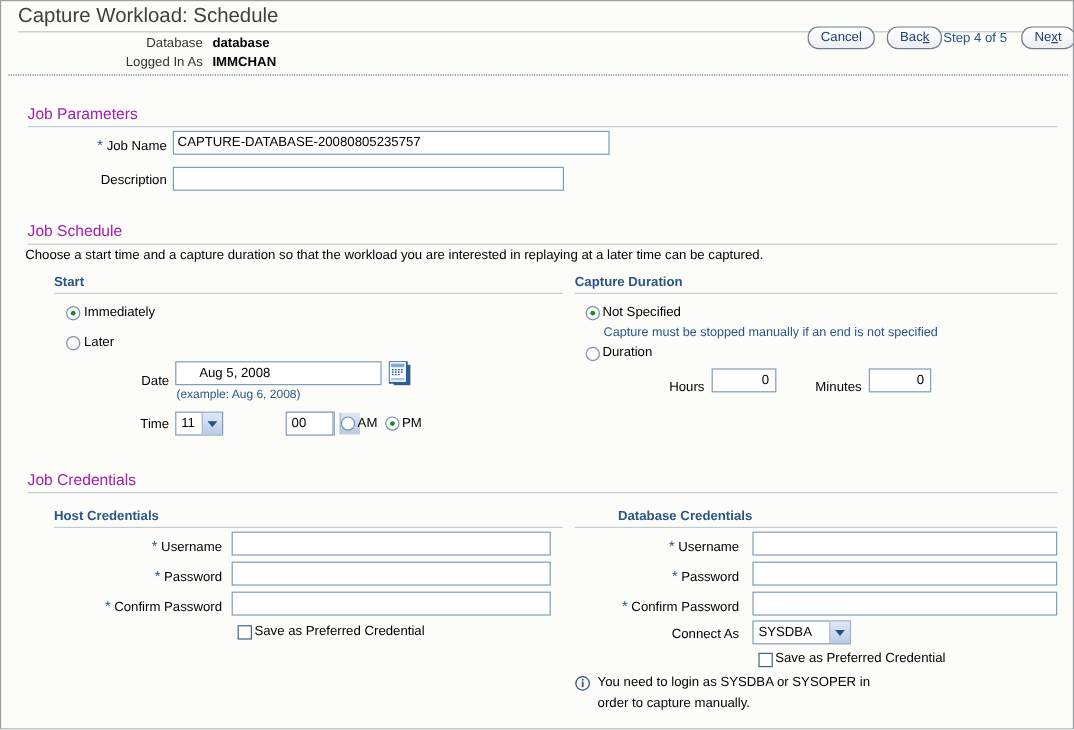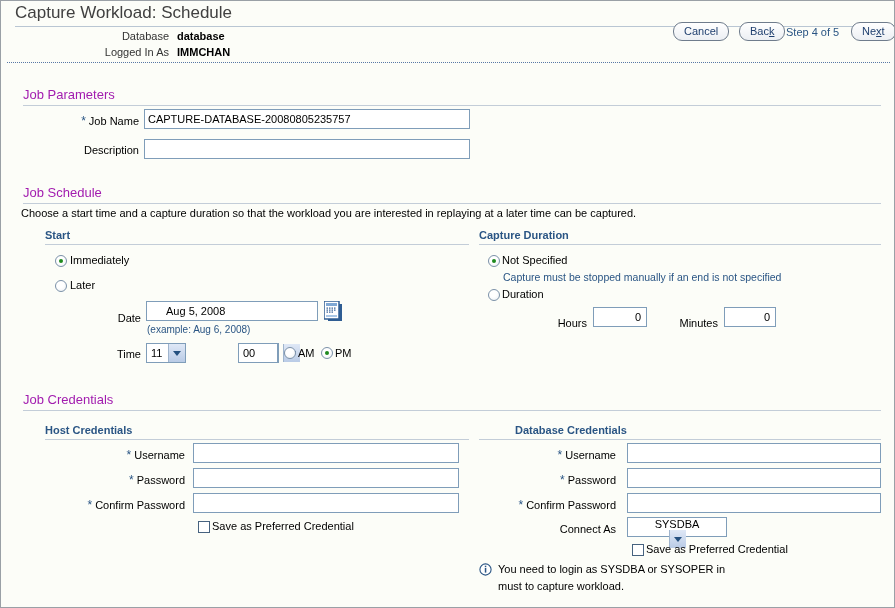--- a/index.html
+++ b/index.html
@@ -241,21 +241,21 @@
   <div class="abs" style="left:850px; top:21px;">
     <span class="btn">Ne<u>x</u>t</span>
   </div>
 
   <div class="abs dotted-sep"></div>
 
   <div class="abs sec-head" style="left:22px; top:86px;">Job Parameters</div>
   <div class="abs sec-rule" style="left:22px; top:104px; width:858px;"></div>
 
   <div class="abs f-label" style="left:10px; top:113px; width:128px;"><span class="req">*</span>&nbsp;<span>Job Name</span></div>
-  <input class="abs txt" style="left: 143px; top: 108px; width: 326px;" type="text" value="CAPTURE-DATABASE-20080805235757">
+  <input class="abs txt" style="left: 143px; top: 108px; width: 364px;" type="text" value="CAPTURE-DATABASE-20080805235757">
 
   <div class="abs f-label" style="left:10px; top:143px; width:128px;">Description</div>
   <input class="abs txt" style="left: 143px; top: 138px; width: 326px;" type="text" value="">
 
   <div class="abs sec-head" style="left:22px; top:184px;">Job Schedule</div>
   <div class="abs sec-rule" style="left:22px; top:202px; width:858px;"></div>
 
   <div class="abs para" style="left:20px; top:206px;">Choose a start time and a capture duration so that the workload you are interested in replaying at a later time can be captured.</div>
 
   <div class="abs sub-head" style="left:44px; top:228px;">Start</div>
@@ -376,34 +376,34 @@
   <div class="abs f-label" style="left:470px; top:447px; width:145px;"><span class="req">*</span>&nbsp;<span>Username</span></div>
   <input class="abs txt" style="left: 626px; top: 442px; width: 254px;" type="text" value="">
 
   <div class="abs f-label" style="left:470px; top:472px; width:145px;"><span class="req">*</span>&nbsp;<span>Password</span></div>
   <input class="abs txt" style="left: 626px; top: 467px; width: 254px;" type="password" value="">
 
   <div class="abs f-label" style="left:470px; top:497px; width:145px;"><span class="req">*</span>&nbsp;<span>Confirm Password</span></div>
   <input class="abs txt" style="left: 626px; top: 492px; width: 254px;" type="password" value="">
 
   <div class="abs f-label" style="left:470px; top:522px; width:145px;">Connect As</div>
-  <div class="abs sel" style="left:626px; top:516px; width:100px;flex-direction:column;">
+  <div class="abs sel" style="left:626px; top:516px; width:82px;">
     <span class="sel-val">SYSDBA</span>
     <span class="sel-arrow">
         <span></span>
       </span>
   </div>
 
   <div class="abs" style="left:631px; top:543px;">
     <span class="cbox"></span>
   </div>
   <div class="abs ctrl-label" style="left:645px; top:542px;">Save as Preferred Credential</div>
 
   <div class="abs info-ico" style="left:478px; top:562px;">
     <svg width="13" height="13" viewBox="0 0 13 13">
       <circle cx="6.5" cy="6.5" r="5.6" fill="#ffffff" stroke="#2a5584" stroke-width="1.1"></circle>
       <rect x="5.8" y="5" width="1.5" height="4.6" fill="#2a5584"></rect>
       <rect x="5.8" y="2.7" width="1.5" height="1.5" fill="#2a5584"></rect>
     </svg>
   </div>
-  <div class="abs info-text" style="left:497px; top:560px;">You need to login as SYSDBA or SYSOPER in must to capture workload.</div>
+  <div class="abs info-text" style="left:497px; top:560px;">You need to login as SYSDBA or SYSOPER in order to capture manually.</div>
 
 </div>
 
 </body></html>

